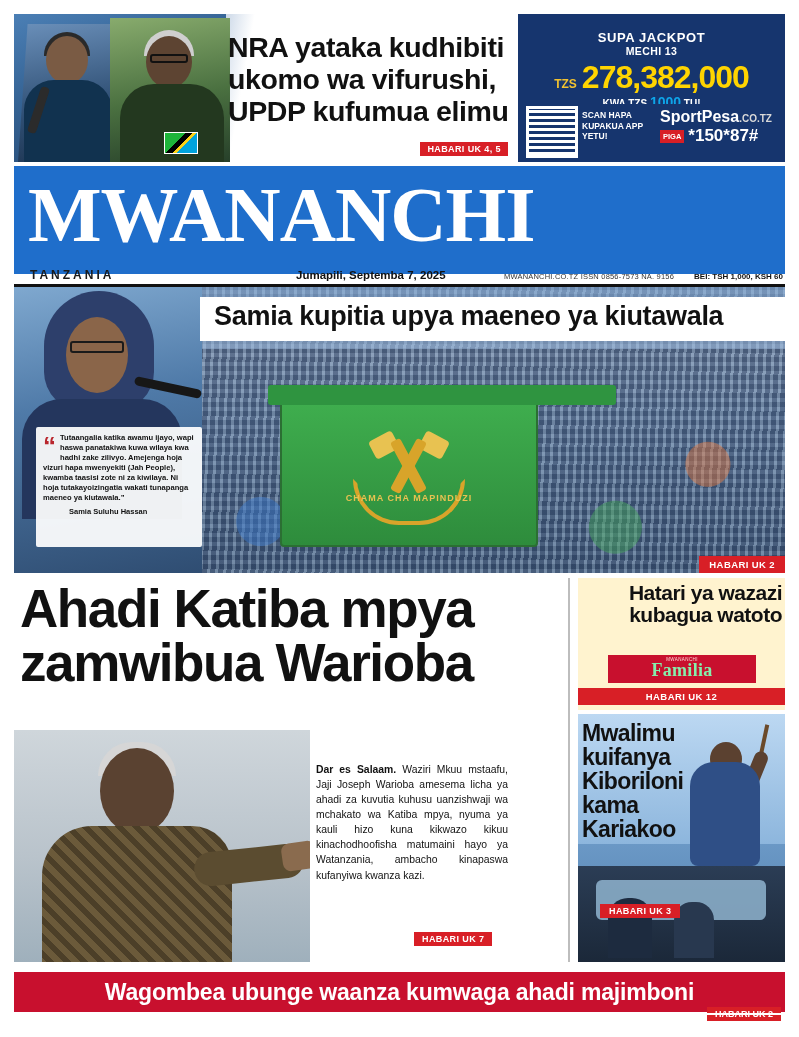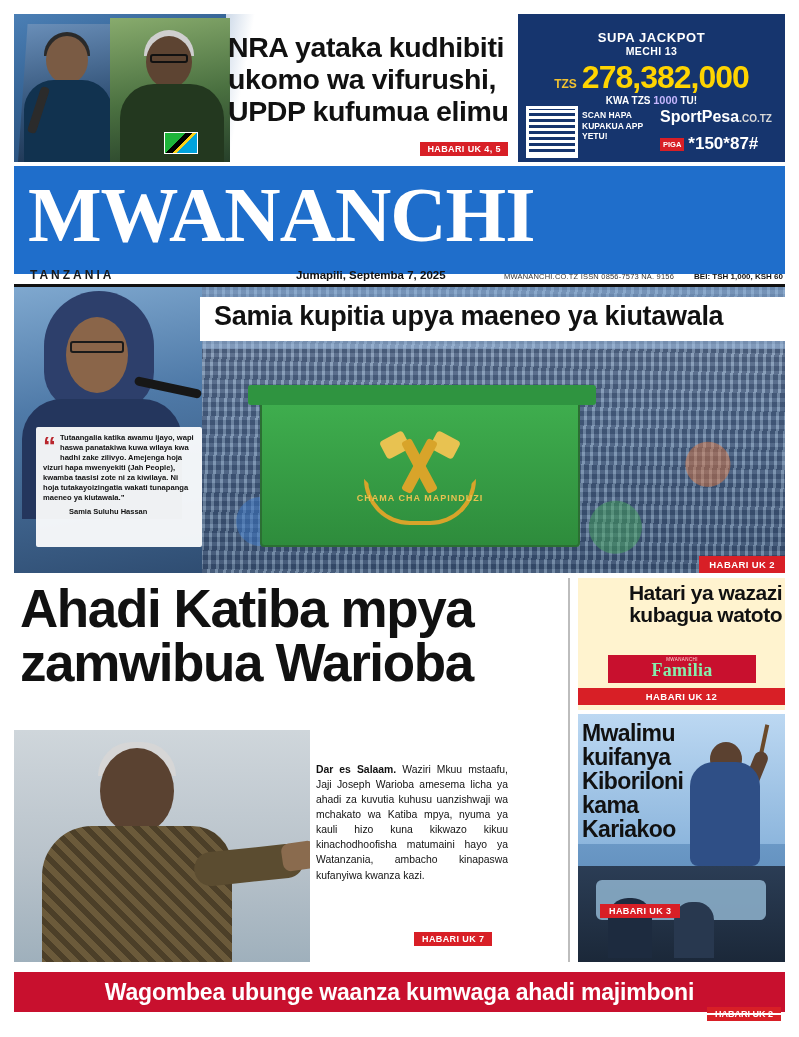--- a/index.html
+++ b/index.html
@@ -123,21 +123,21 @@
   }
   .tr-tzs { font-size: 12px; font-weight: bold; color: #f2c230; }
   .tr-amount {
     font-size: 32px; font-weight: bold; color: #ffd400;
     letter-spacing: -1px;
   }
   .tr-kwa {
     text-align: center; font-size: 10px; font-weight: bold;
     margin-top: -2px;
   }
-  .tr-kwa .hl { color: #c4b5fd; font-size: 11px; }
+  .tr-kwa .hl { color: #0ea5e9; font-size: 14px; }
   .tr-bottom {
     position: absolute; left: 0; bottom: 0; width: 100%; height: 58px;
     background: #16356e; display: flex;
   }
   .tr-qr {
     width: 52px; height: 52px; margin: 2px 4px 0 8px;
     background:
       repeating-linear-gradient(0deg,#fff 0 3px,#16356e 3px 6px),
       repeating-linear-gradient(90deg,#fff 0 3px,#16356e 3px 6px);
     background-color: #fff;
@@ -148,21 +148,21 @@
     padding-top: 6px; width: 78px; color: #fff;
   }
   .tr-sp {
     flex: 1; padding-top: 4px;
   }
   .tr-sp .logo {
     font-size: 16px; font-weight: bold; color: #fff;
   }
   .tr-sp .logo .co { font-size: 10px; color: #d9d9d9; }
   .tr-sp .piga {
-    display: flex; align-items: center; gap: 4px; margin-top: 8px;
+    display: flex; align-items: center; gap: 4px; margin-top: 0;
   }
   .tr-sp .piga .lbl {
     background: #d81f26; color: #fff; font-size: 7.5px; font-weight: bold;
     padding: 2px 3px;
   }
   .tr-sp .piga .num { font-size: 17px; font-weight: bold; color: #fff; }
 
   
   .masthead-band {
     position: absolute; left: 14px; top: 166px; width: 771px; height: 108px;
@@ -246,21 +246,21 @@
   }
   .samia-photo .body {
     position: absolute; left: 8px; top: 112px; width: 160px; height: 120px;
     background: #24365d; border-radius: 40px 40px 0 0;
   }
   .samia-photo .mic {
     position: absolute; left: 120px; top: 96px; width: 68px; height: 9px;
     background: #171717; transform: rotate(12deg); border-radius: 5px;
   }
   .podium {
-    position: absolute; left: 246px; top: 112px; width: 320px; height: 148px;
+    position: absolute; left: 266px; top: 112px; width: 258px; height: 148px;
     background: linear-gradient(180deg,#3fae4e 0%,#2e8c3c 100%);
     border-radius: 4px;
     border: 2px solid #2b6f33;
   }
   .podium .top {
     position: absolute; left: -14px; top: -16px; width: 348px; height: 20px;
     background: #2f9440; border-radius: 3px;
   }
   .ccm-emblem {
     position: absolute; left: 50%; top: 32px; transform: translateX(-50%);

